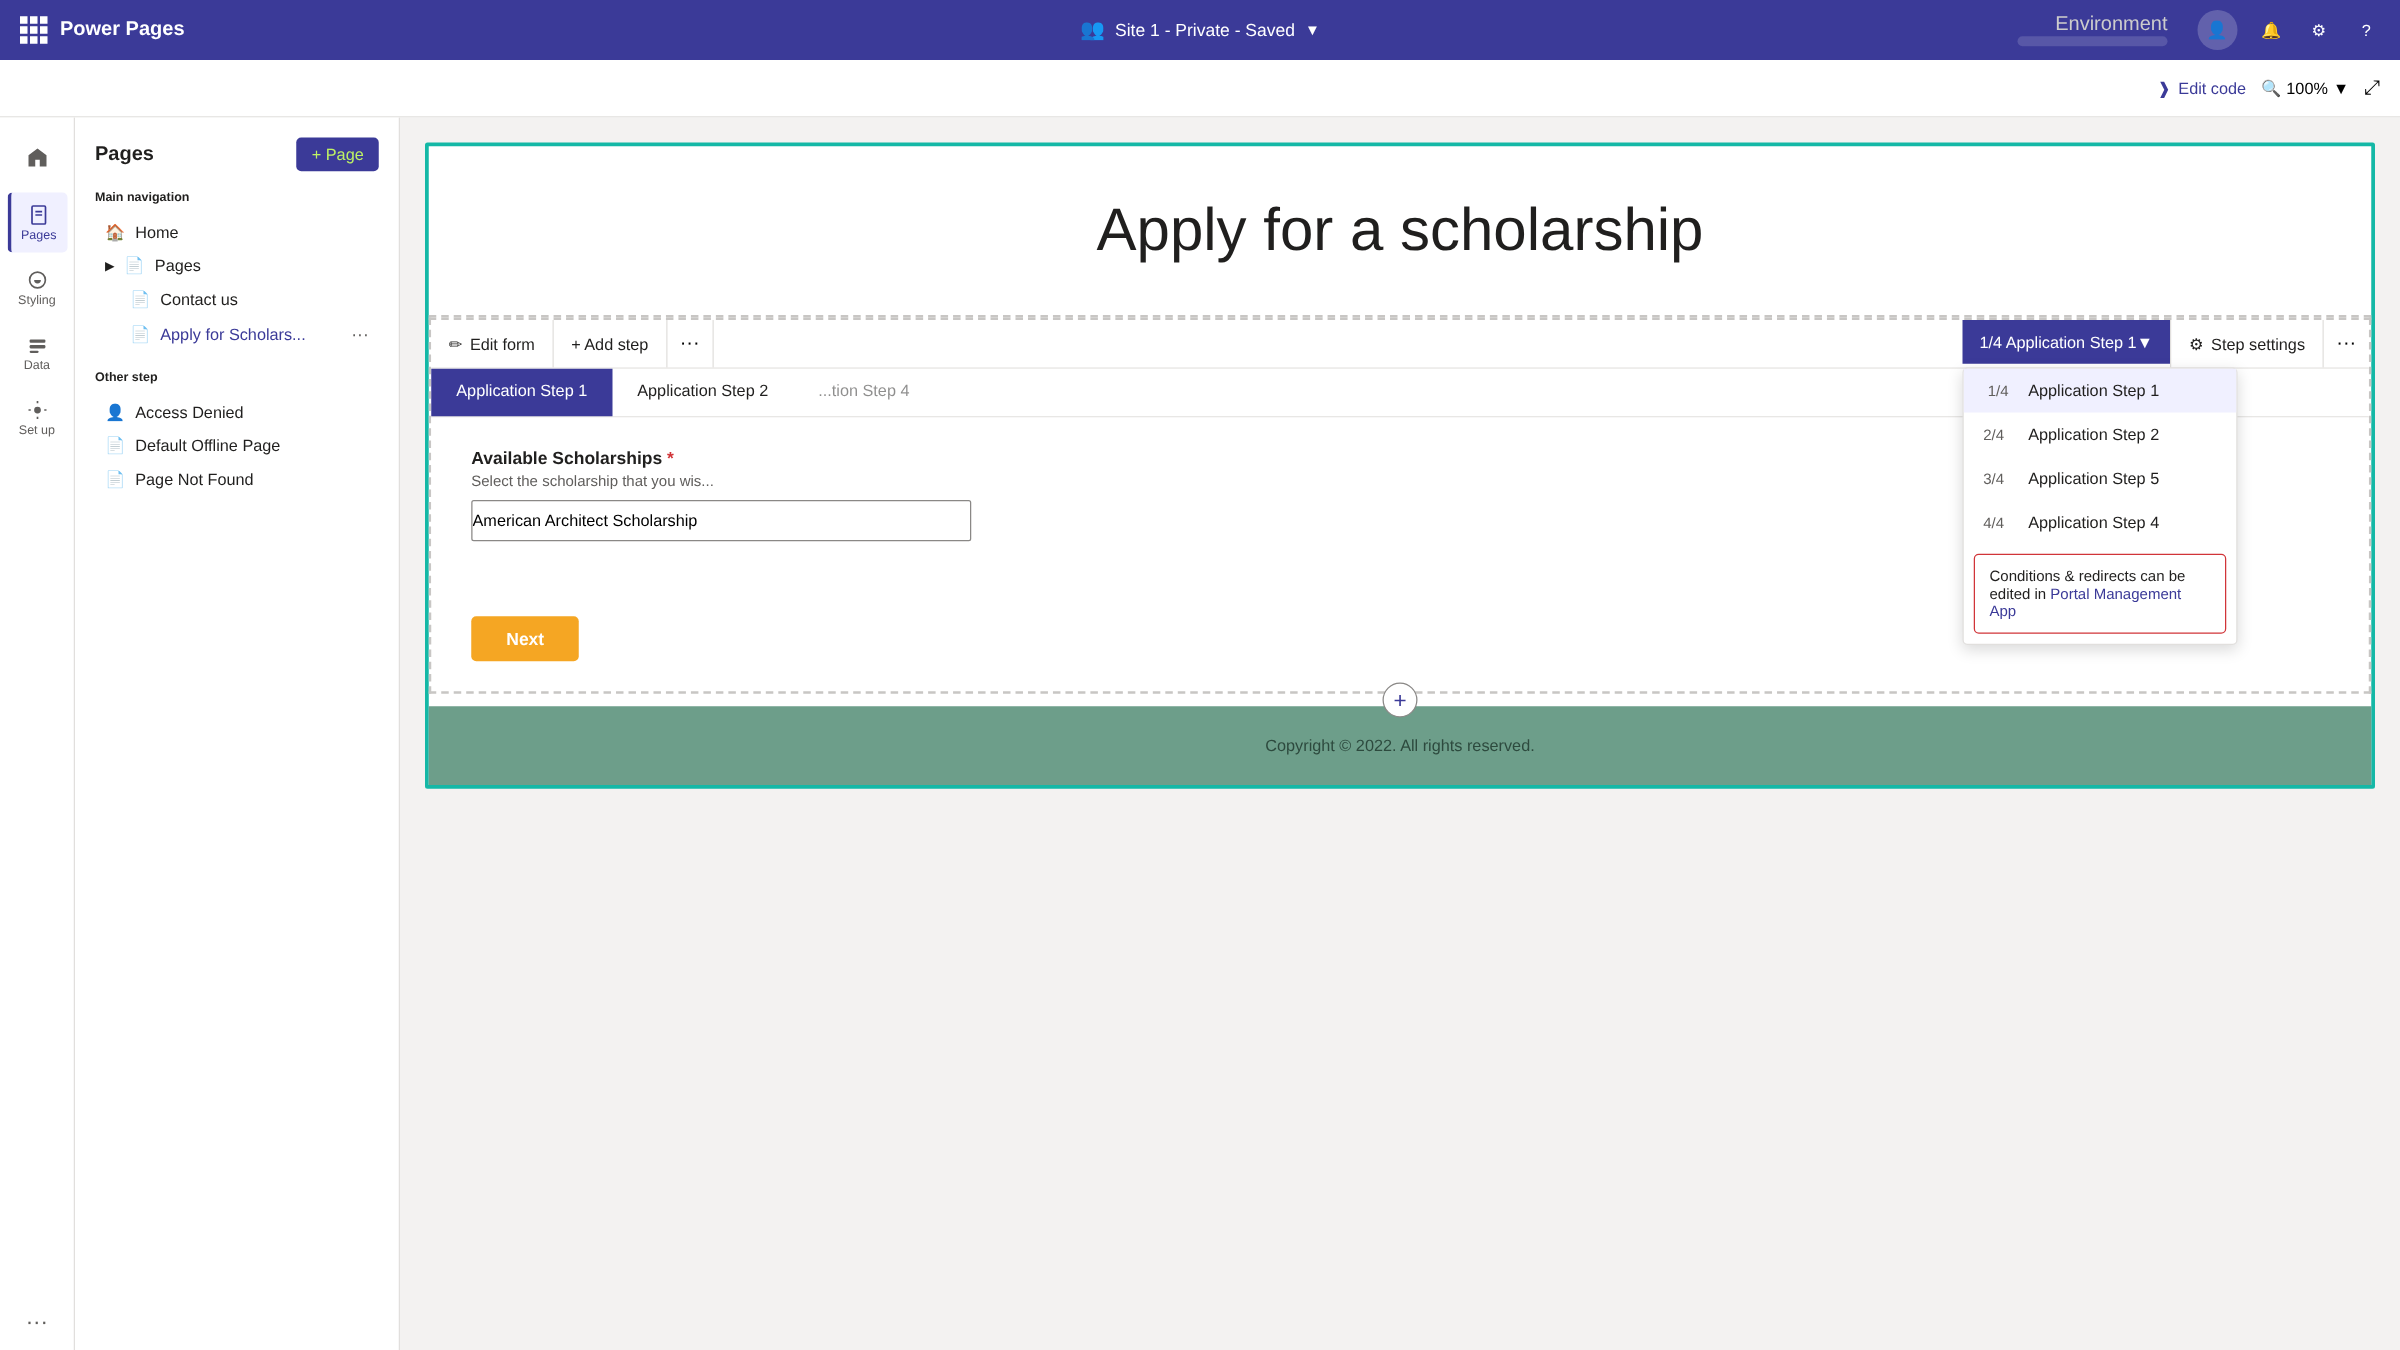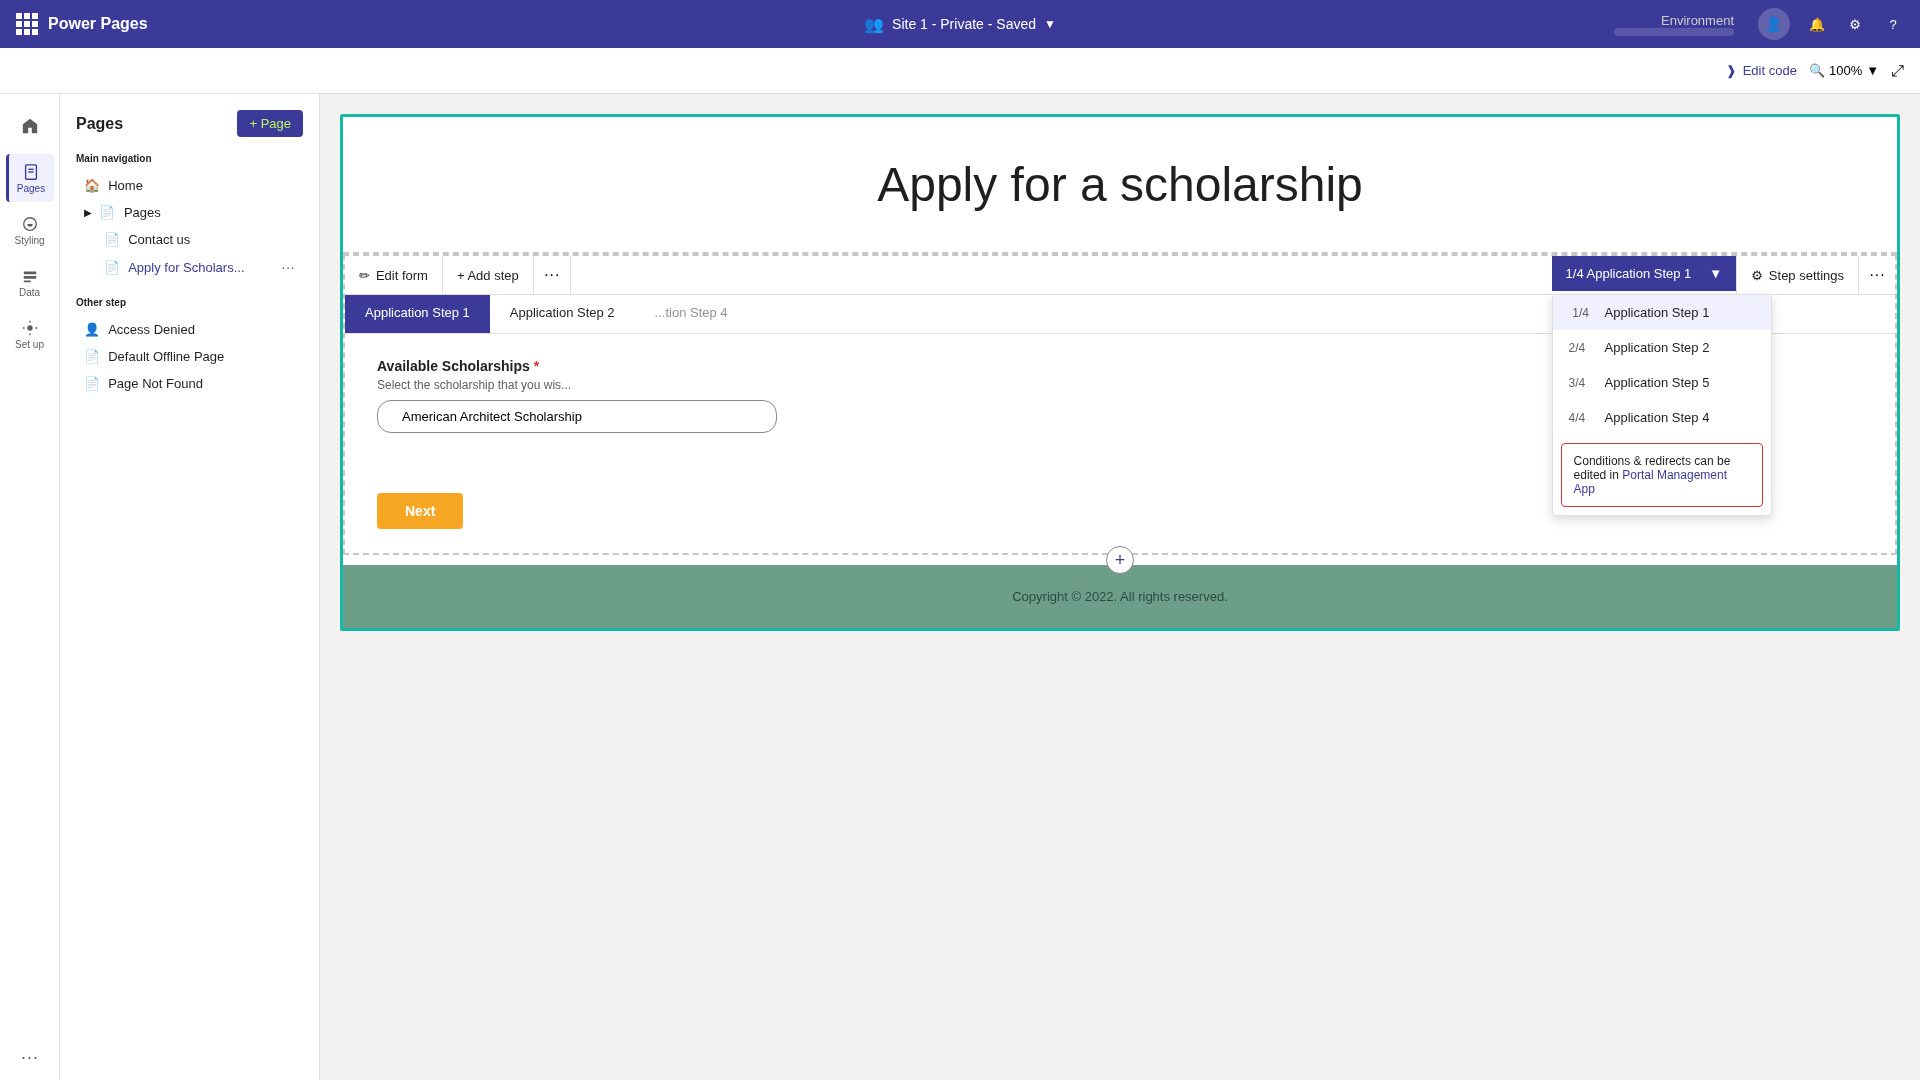--- a/index.html
+++ b/index.html
@@ -13,21 +13,21 @@
       align-items: center;
       padding: 0 16px;
       color: white;
       position: relative;
     }
     .topbar-logo { display: flex; align-items: center; gap: 10px; font-size: 16px; font-weight: 600; }
     .topbar-logo .grid-icon { display: grid; grid-template-columns: repeat(3,6px); gap: 2px; }
     .topbar-logo .grid-icon span { width: 6px; height: 6px; background: white; display: block; }
     .topbar-center { position: absolute; left: 50%; transform: translateX(-50%); display: flex; align-items: center; gap: 8px; font-size: 14px; }
     .topbar-right { margin-left: auto; display: flex; align-items: center; gap: 16px; font-size: 13px; }
-    .env-label { font-size: 13px; color: #ccc; text-align: right; }
+    .env-label { font-size: 16px; color: #ccc; text-align: right; }
     .env-box { background: rgba(255,255,255,0.15); border-radius: 4px; padding: 4px 10px; font-size: 12px; min-width: 120px; }
     .topbar-icon { width: 22px; height: 22px; display: flex; align-items: center; justify-content: center; cursor: pointer; }
 
     
     .secondbar {
       background: white;
       height: 46px;
       display: flex;
       align-items: center;
       padding: 0 16px;
@@ -126,21 +126,21 @@
       color: #201f1e;
       cursor: pointer;
       border: none;
       background: none;
       border-right: 1px solid #e1dfdd;
     }
     .form-toolbar-dots { padding: 10px 10px; cursor: pointer; border-right: 1px solid #e1dfdd; font-size: 16px; }
     .step-selector {
       display: flex;
       align-items: center;
-      gap: 18px;
+      gap: 0;
       padding: 10px 14px;
       font-size: 13px;
       background: #3b3a98;
       color: white;
       cursor: pointer;
       border: none;
     }
     .step-settings-btn {
       display: flex;
       align-items: center;
@@ -164,21 +164,21 @@
       border-bottom: 3px solid transparent;
     }
     .step-tab.active { background: #3b3a98; color: white; }
     .step-tab.inactive { color: #201f1e; }
 
     
     .form-content { padding: 24px 32px; background: white; }
     .field-label { font-size: 14px; font-weight: 600; color: #201f1e; margin-bottom: 4px; }
     .field-required { color: #d13438; }
     .field-hint { font-size: 12px; color: #605e5c; margin-bottom: 8px; }
-    .field-input { border: 1px solid #8a8886; border-radius: 14px; padding: 8px 24px; font-size: 13px; width: 100%; max-width: 400px; background: white; }
+    .field-input { border: 1px solid #8a8886; border-radius: 2px; padding: 8px 0; font-size: 13px; width: 100%; max-width: 400px; background: white; }
     .field-group { margin-bottom: 20px; }
 
     
     .next-btn {
       background: #f5a623;
       color: white;
       border: none;
       border-radius: 4px;
       padding: 10px 28px;
       font-size: 14px;

